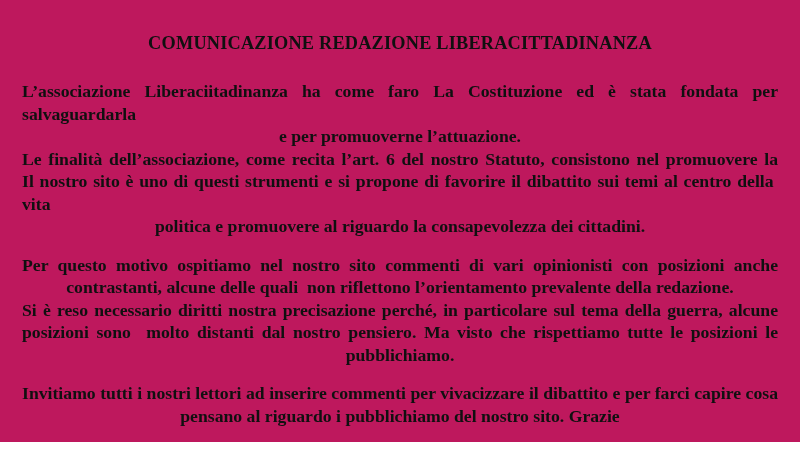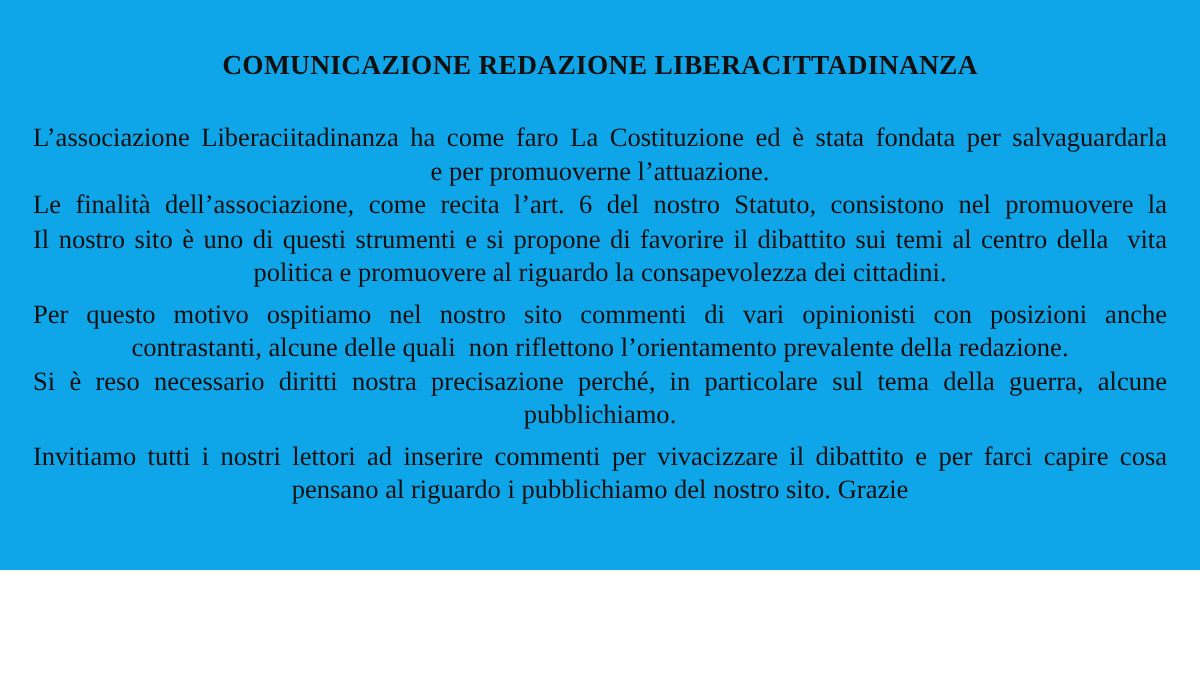--- a/index.html
+++ b/index.html
@@ -1,20 +1,20 @@
 <!DOCTYPE html>
 <html><head>
 <meta charset="utf-8">
 <style>
   html, body { margin: 0; padding: 0; background: #ffffff; }
   .page {
     position: relative;
     width: 800px;
-    height: 380px;
-    background: #0ea5e9;
+    height: 442px;
+    background: #be185d;
     overflow: hidden;
     font-family: "Liberation Serif", "DejaVu Serif", serif;
     color: #101010;
   }
   .content {
     padding: 32px 22px 0 22px;
   }
   .doc-title {
     text-align: center;
     font-weight: bold;
@@ -22,23 +22,23 @@
     line-height: 23px;
     letter-spacing: 0.2px;
     white-space: nowrap;
   }
   .doc-body {
     margin-top: 25px;
     font-size: 17.7px;
     line-height: 22.5px;
   }
   .text-block + .text-block {
-    margin-top: 5px;
+    margin-top: 16px;
   }
-  .paragraph { margin: 0; }
+  .paragraph { margin: 0; font-weight: bold; }
   .line {
     text-align: center;
     min-height: 22.5px;
   }
   .line.just {
     text-align: justify;
     text-align-last: justify;
   }
 </style>
 </head>
@@ -61,20 +61,21 @@
             <div class="line">politica e promuovere al riguardo la consapevolezza dei cittadini.</div>
           </div>
         </div>
         <div class="text-block">
           <div class="paragraph">
             <div class="line just">Per questo motivo ospitiamo nel nostro sito commenti di vari opinionisti con posizioni anche</div>
             <div class="line">contrastanti, alcune delle quali&nbsp; non riflettono l’orientamento prevalente della redazione.</div>
           </div>
           <div class="paragraph">
             <div class="line just">Si è reso necessario diritti nostra precisazione perché, in particolare sul tema della guerra, alcune</div>
+            <div class="line just">posizioni sono&nbsp; molto distanti dal nostro pensiero. Ma visto che rispettiamo tutte le posizioni le</div>
             <div class="line">pubblichiamo.</div>
           </div>
         </div>
         <div class="text-block">
           <div class="paragraph">
             <div class="line just">Invitiamo tutti i nostri lettori ad inserire commenti per vivacizzare il dibattito e per farci capire cosa</div>
             <div class="line">pensano al riguardo i pubblichiamo del nostro sito. Grazie</div>
           </div>
         </div>
       </div>

